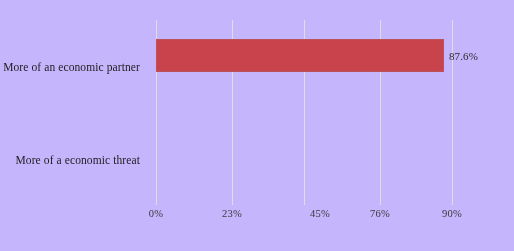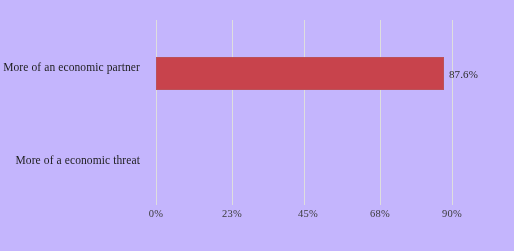--- a/index.html
+++ b/index.html
@@ -112,29 +112,29 @@
   </div>
 
   <div id="plot-area">
 
     <div class="gridline" style="left: 0px; background: rgb(222, 222, 222);"></div>
     <div class="gridline" style="left: 76px; background: rgb(222, 222, 222);"></div>
     <div class="gridline" style="left: 148px; background: rgb(222, 222, 222);"></div>
     <div class="gridline" style="left: 224px; background: rgb(222, 222, 222);"></div>
     <div class="gridline" style="left: 296px; background: rgb(222, 222, 222);"></div>
 
-    <div class="bar-row" style="top:37px; width:296px;text-align:right;">
+    <div class="bar-row" style="top:19px; width:296px;text-align:right;">
       <div class="bar" style="width: 288px; background: rgb(200, 67, 76);"></div>
       <div class="bar-value" style="left:293px;">87.6%</div>
     </div>
 
 
   </div>
 
   <div id="tick-labels">
     <div class="tick-label" style="left:0px;">0%</div>
     <div class="tick-label" style="left: 76px; text-align: center;">23%</div>
-    <div class="tick-label" style="left:152px;">45%</div>
-    <div class="tick-label" style="left: 224px;">68%</div>
+    <div class="tick-label" style="left:164px;">45%</div>
+    <div class="tick-label" style="left: 224px;">76%</div>
     <div class="tick-label" style="left:296px;">90%</div>
   </div>
 
 </div>
 
 </body></html>

